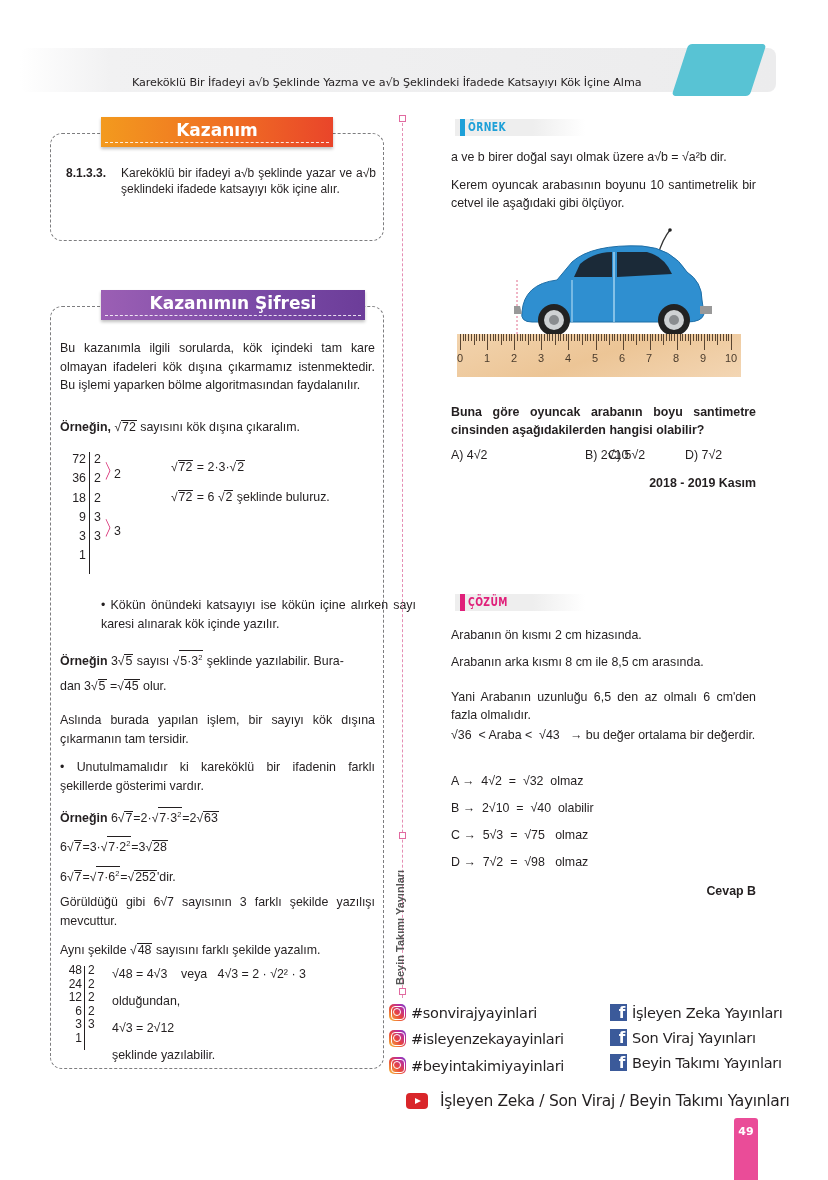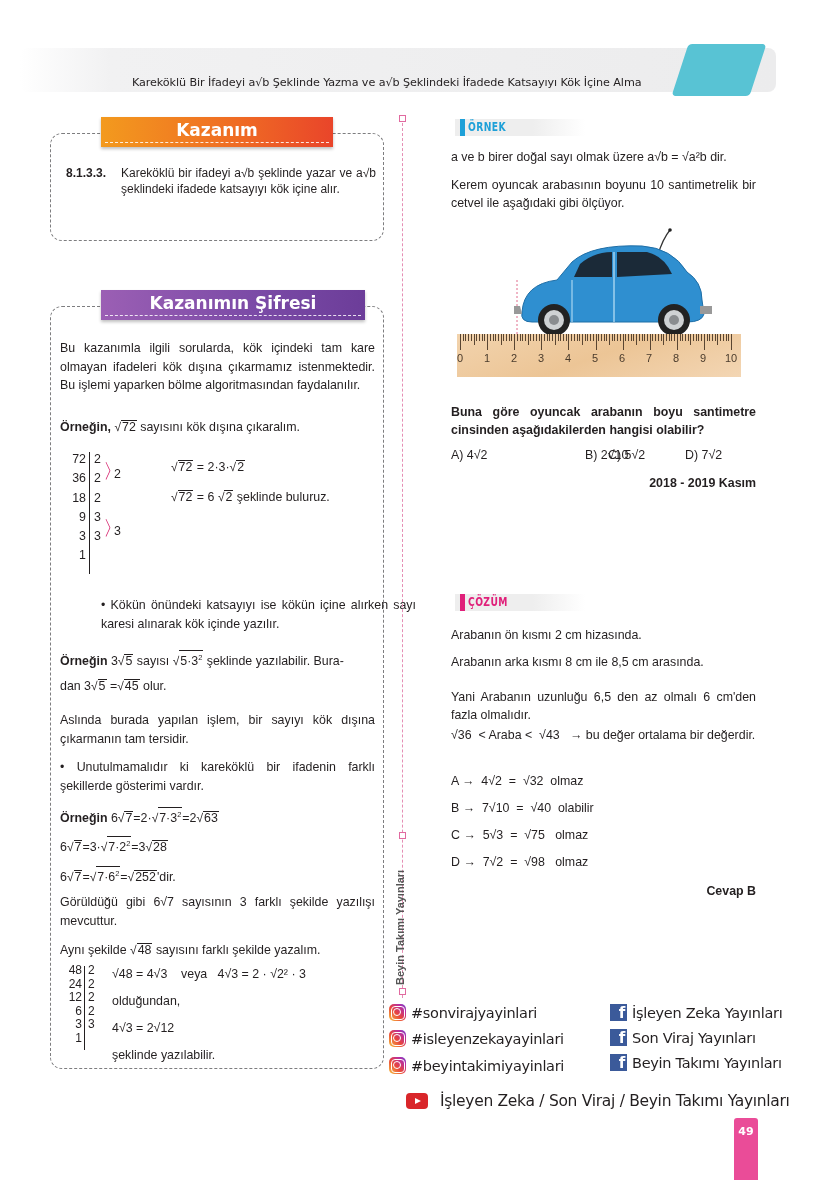--- a/index.html
+++ b/index.html
@@ -338,21 +338,21 @@
 
 <div class="section-label" style="left:455px; top:594px;">
   <span class="bar" style="background:#e0207a"></span>
   <span class="txt" style="color:#e0207a">ÇÖZÜM</span>
 </div>
 <div class="rp" style="top:626px;">Arabanın ön kısmı 2 cm hizasında.</div>
 <div class="rp" style="top:653px;">Arabanın arka kısmı 8 cm ile 8,5 cm arasında.</div>
 <div class="rp" style="top:680px;margin-top:8px;">Yani Arabanın uzunluğu 6,5 den az olmalı 6 cm'den fazla olmalıdır.</div>
 <div class="rp" style="top:726px; white-space:pre-wrap;">√36  &lt; Araba &lt;  √43   → bu değer ortalama bir değerdir.</div>
 <div class="rp" style="top:772px; white-space:pre;">A →  4√2  =  √32  olmaz</div>
-<div class="rp" style="top:799px; white-space:pre;">B →  7√10  =  √40  olabilir</div>
+<div class="rp" style="top:799px; white-space:pre;">B →  2√10  =  √40  olabilir</div>
 <div class="rp" style="top:826px; white-space:pre;">C →  5√3  =  √75   olmaz</div>
 <div class="rp" style="top:853px; white-space:pre;">D →  7√2  =  √98   olmaz</div>
 <div class="rp bold" style="top:882px; text-align:right;">Cevap B</div>
 
 <div class="social" style="left:389px; top:1004px;">
     <span class="ig"></span>
     <span>#sonvirajyayinlari</span>
   </div>
 <div class="social" style="left:389px; top:1030px;">
     <span class="ig"></span>

